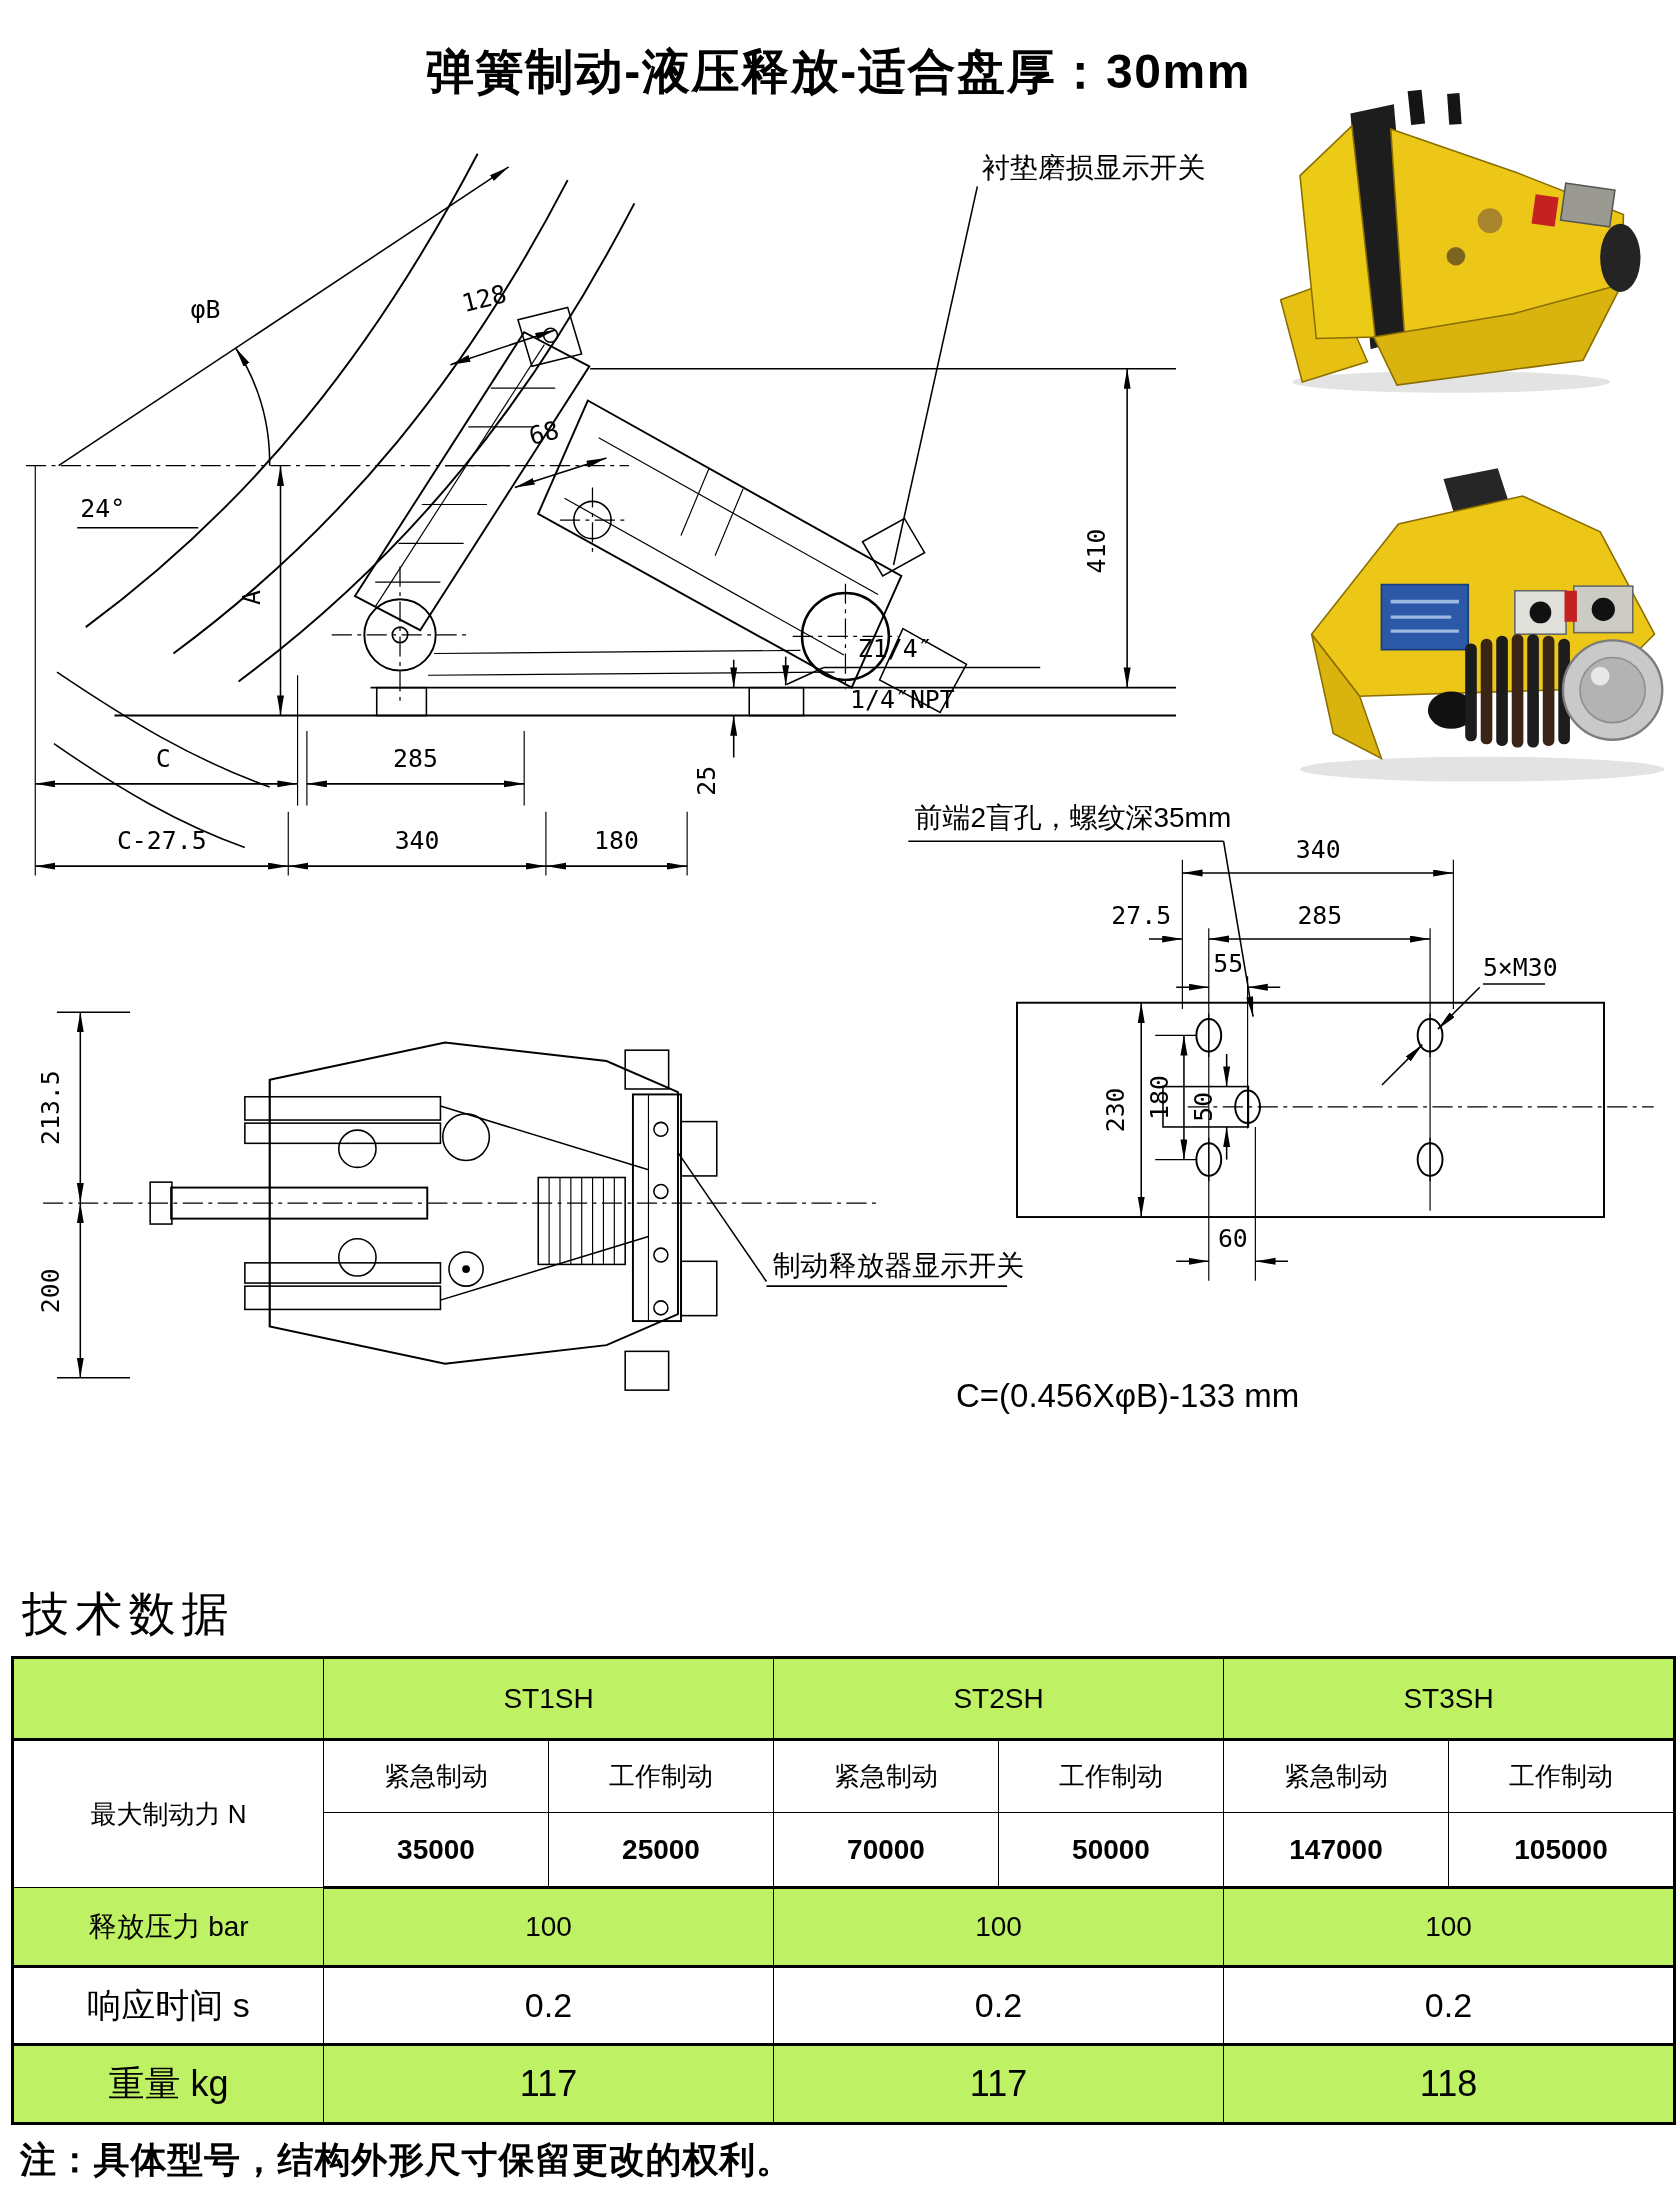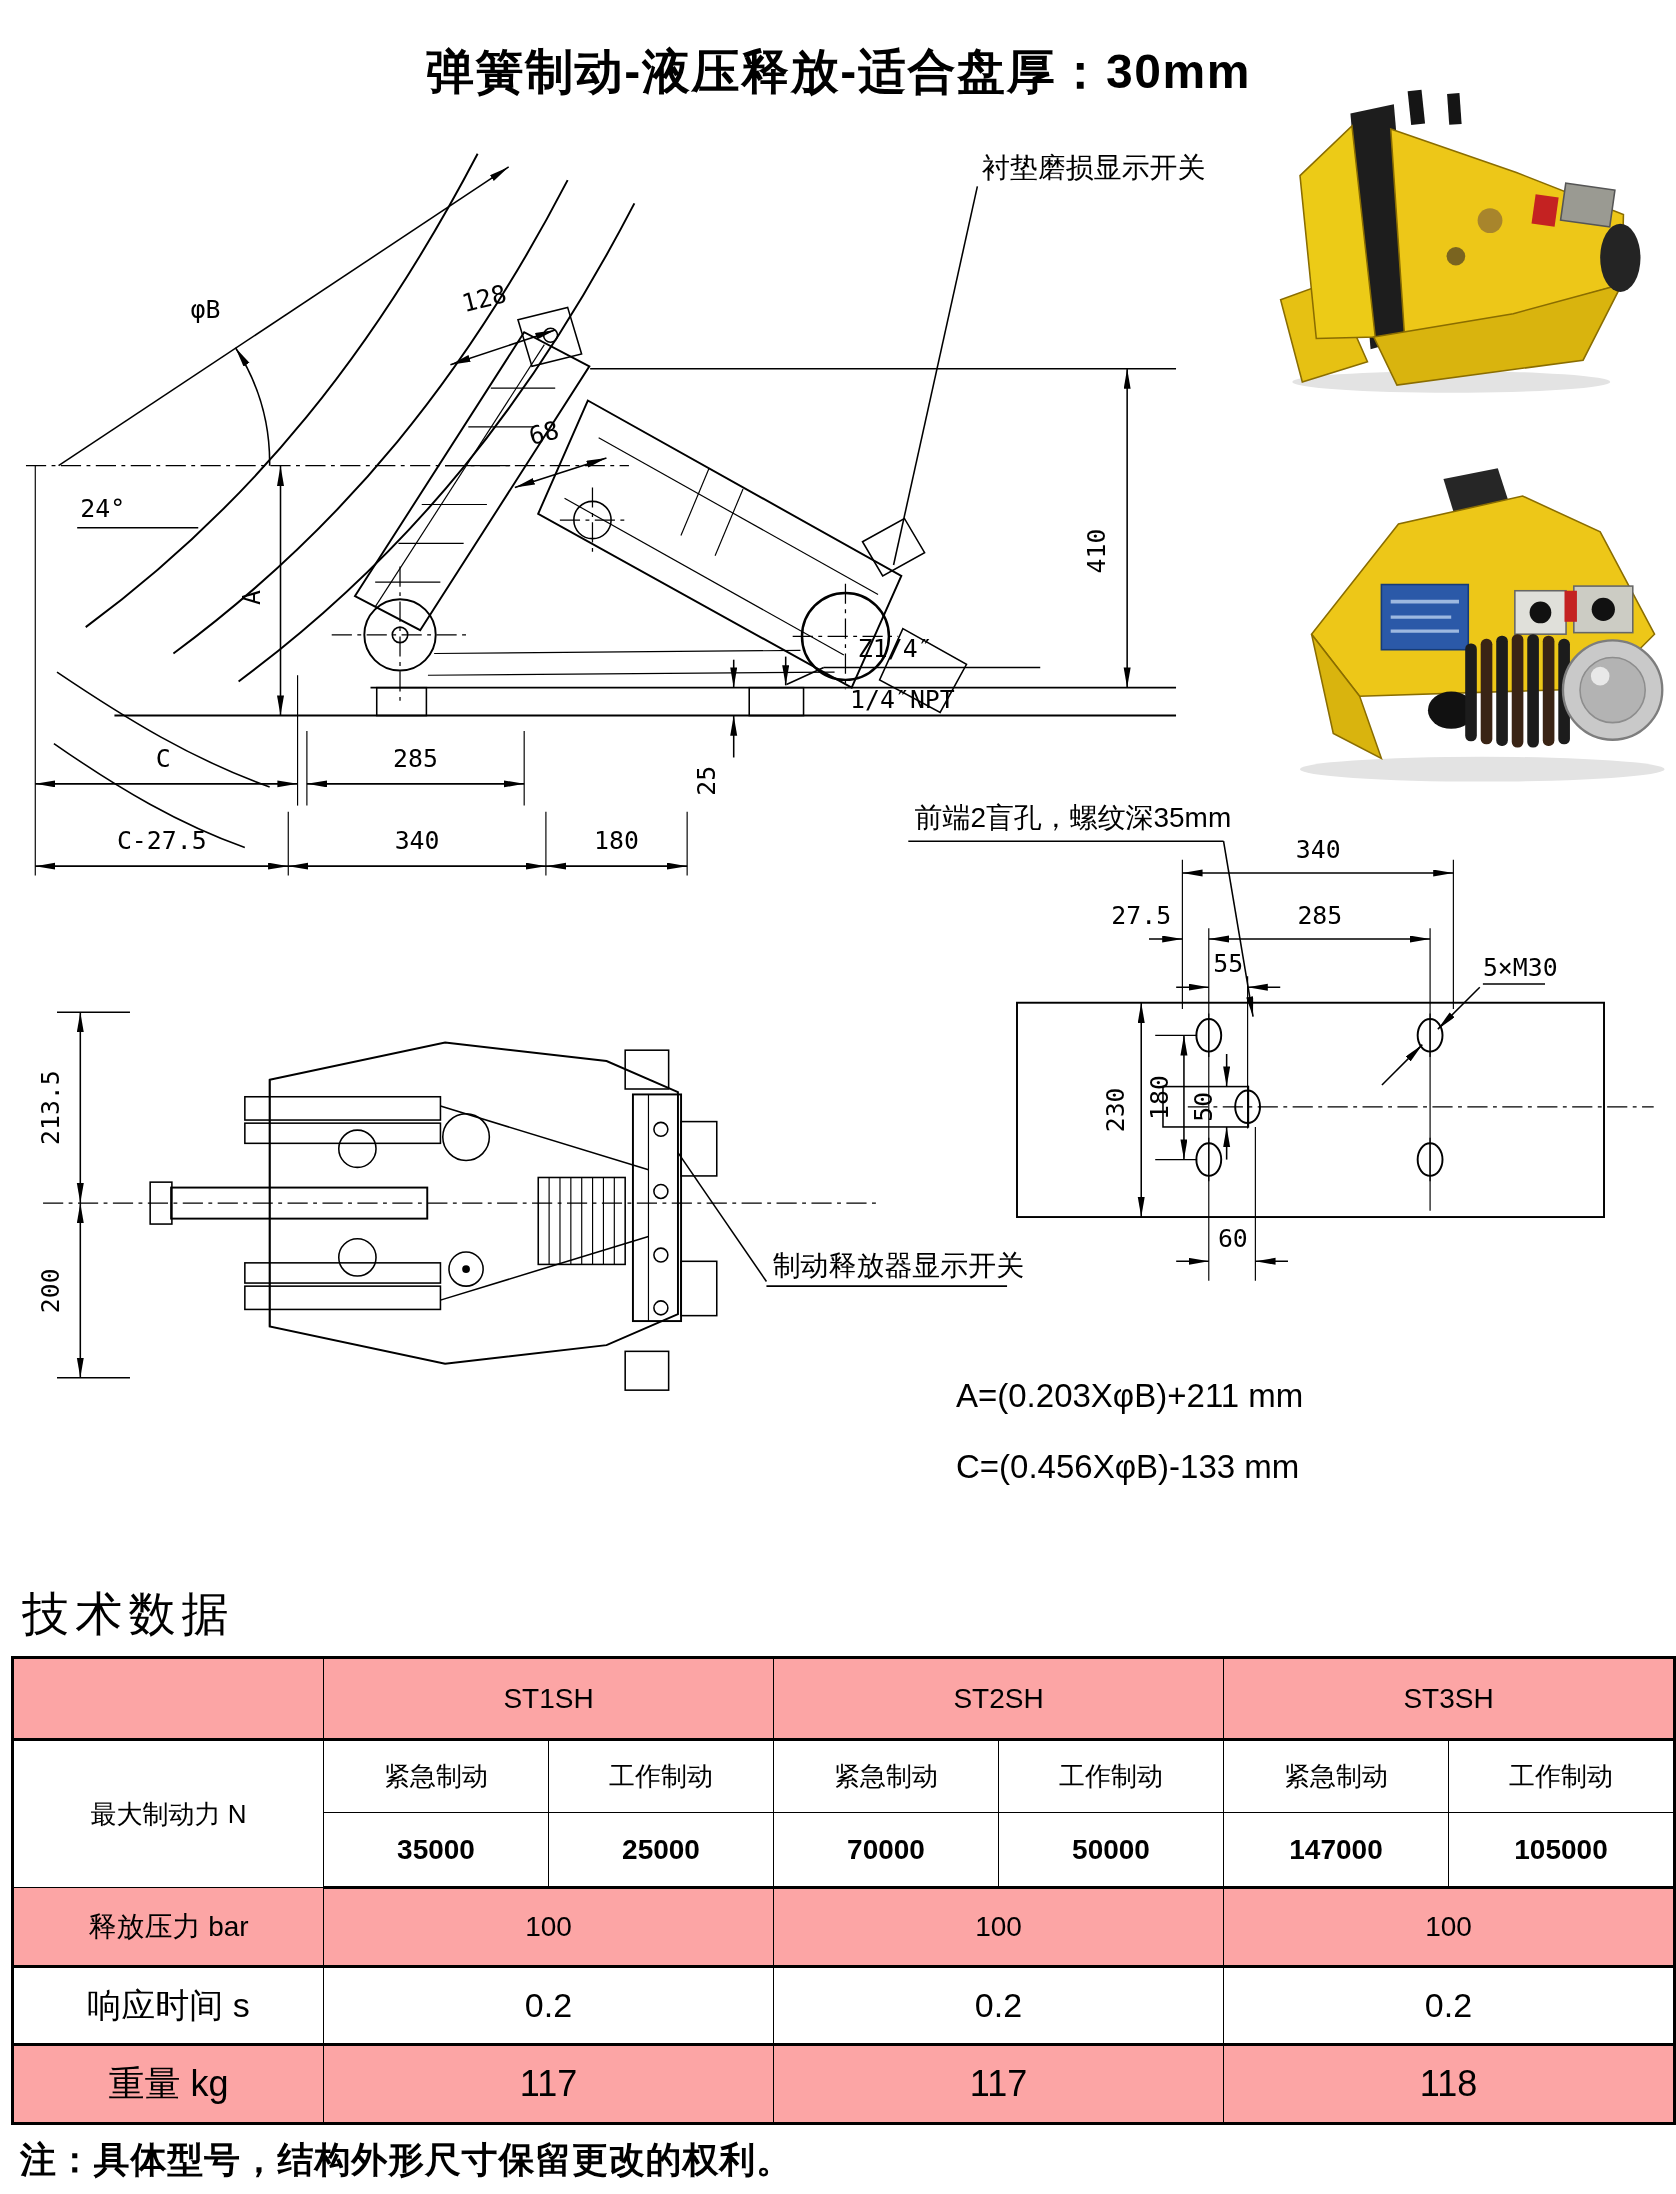--- a/index.html
+++ b/index.html
@@ -11,21 +11,21 @@
   svg .ln{stroke:#000;stroke-width:2;fill:none;}
   svg .ln25{stroke:#000;stroke-width:2.5;fill:none;}
   svg .ln3{stroke:#000;stroke-width:3.2;fill:none;}
   svg .thin{stroke:#000;stroke-width:1.5;fill:none;}
   svg .dash{stroke:#000;stroke-width:1.6;fill:none;stroke-dasharray:26 7 5 7;}
   svg .dim{stroke:#000;stroke-width:2;fill:none;}
   #formulas{left:956px;top:1360px;width:699px;font-size:33px;line-height:71px;white-space:nowrap;}
   #tech-heading{left:22px;top:1583px;font-size:47px;font-weight:normal;letter-spacing:6.2px;}
   table.spec{position:absolute;left:11px;top:1656px;border-collapse:collapse;table-layout:fixed;}
   table.spec td{border:1.6px solid #000;text-align:center;vertical-align:middle;font-size:26px;padding:0;}
-  table.spec .gray{background:#fca5a5;}
+  table.spec .gray{background:#bef264;}
   table.spec .lblcol{width:309px;}
   table.spec .sub{width:224px;}
   tr.r1 td{height:79px;border-bottom:3.9px solid #000;font-size:28px;}
   tr.r2 td{height:71px;}
   tr.r3 td{height:73px;border-bottom:3.9px solid #000;font-size:28px;font-weight:bold;}
   tr.r4 td{height:76px;border-bottom:3.9px solid #000;font-size:28px;}
   tr.r5 td{height:75px;border-bottom:3.9px solid #000;font-size:34px;}
   tr.r6 td{height:76px;font-size:36px;}
   table.spec{border:3.9px solid #000;}
   td.grp{border-left:2.3px solid #000;}
@@ -316,21 +316,20 @@
     <rect x="338" y="232" width="15" height="146" rx="7" fill="#1c1c1c"></rect>
     <rect x="358" y="234" width="15" height="142" rx="7" fill="#3a2415"></rect>
     <rect x="378" y="238" width="15" height="136" rx="7" fill="#1c1c1c"></rect>
   </g>
   <circle cx="448" cy="304" r="64" fill="#c9c9c9" stroke="#7d7d7d" stroke-width="3"></circle>
   <circle cx="448" cy="304" r="42" fill="#b3b3b3" stroke="#8d8d8d" stroke-width="2"></circle>
   <circle cx="432" cy="286" r="12" fill="#e8e8e8"></circle>
 </svg>
 
 <div id="formulas" class="abs">
-  <div>A=(0.203XφB)+211  mm</div>
   <div>C=(0.456XφB)-133  mm</div>
 </div>
 
 <div id="tech-heading" class="abs">技术数据</div>
 
 <table class="spec">
   <tbody>
       <tr class="r1">
     <td class="lblcol gray"></td>
     <td class="gray grp" colspan="2">ST1SH</td>

